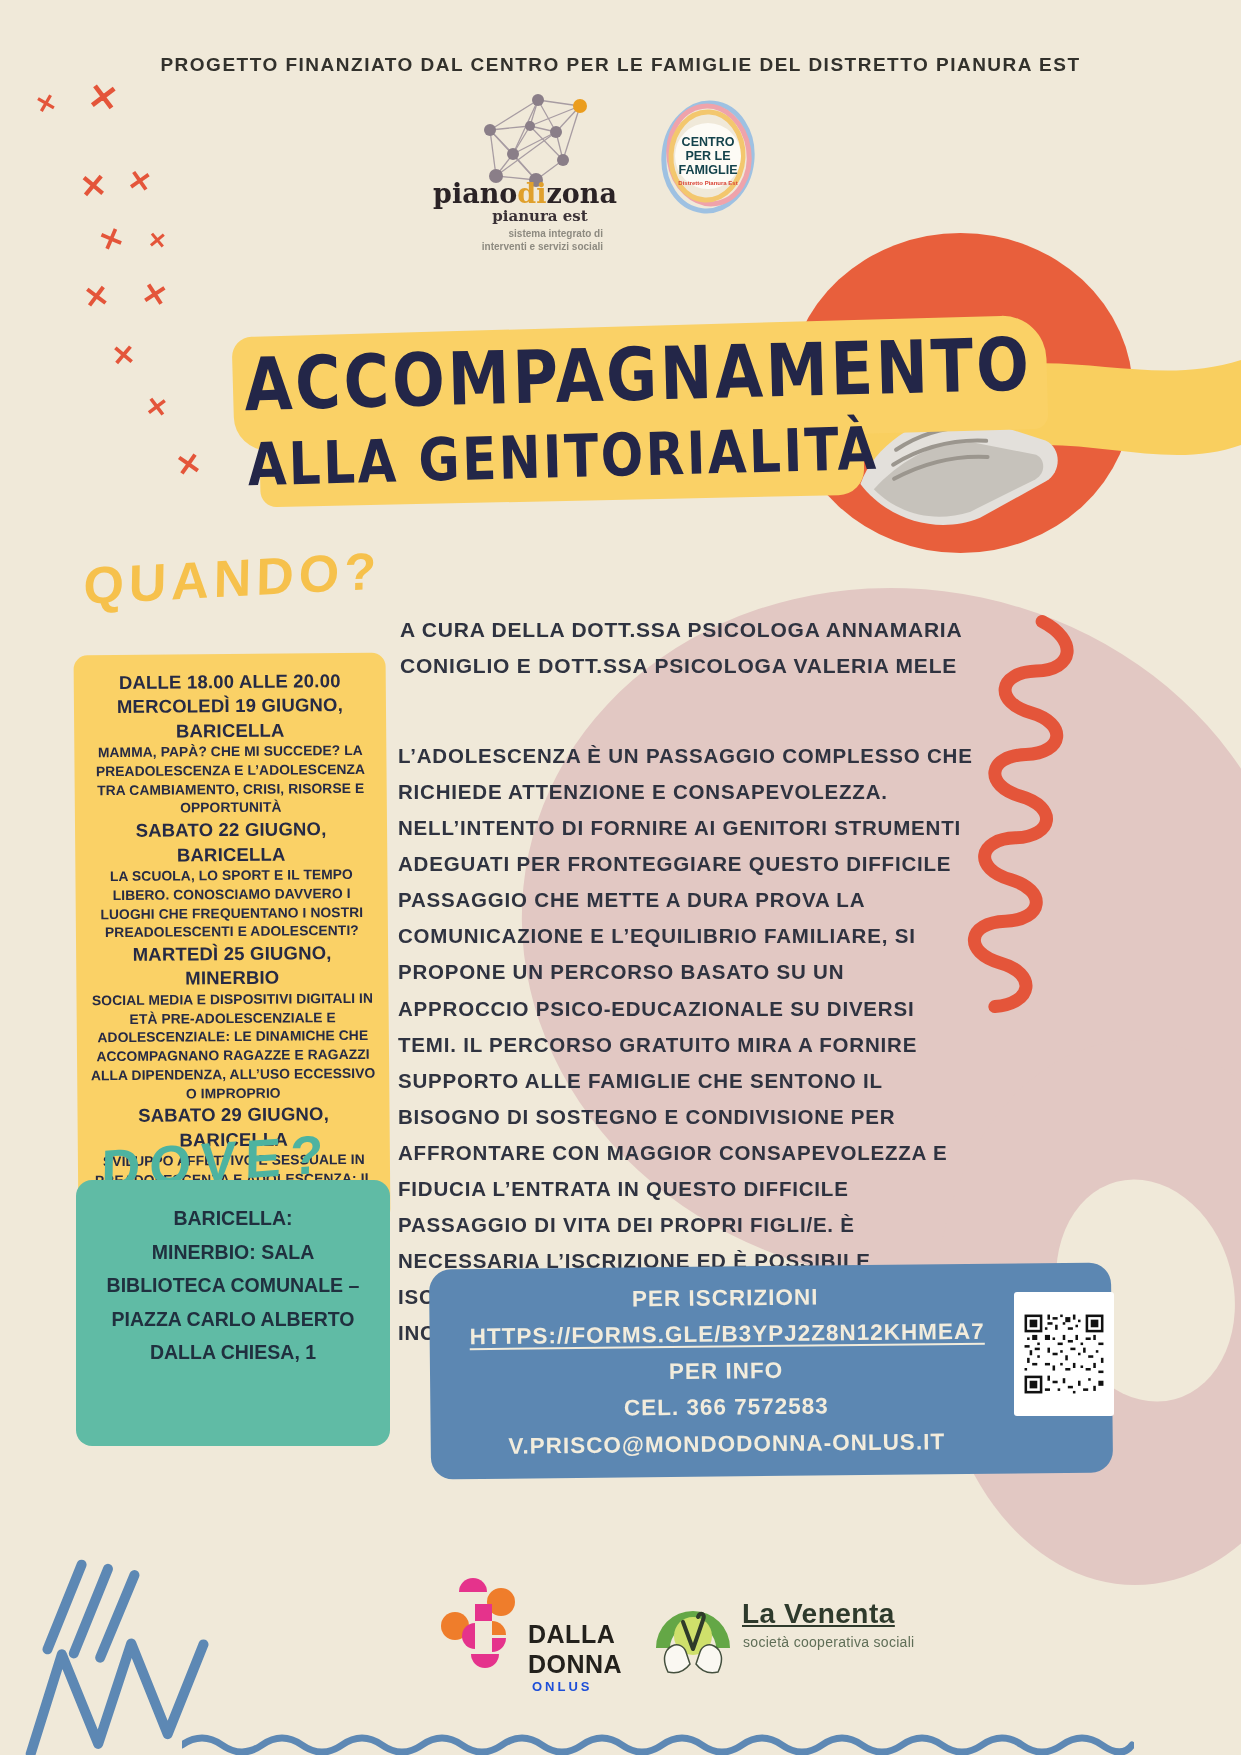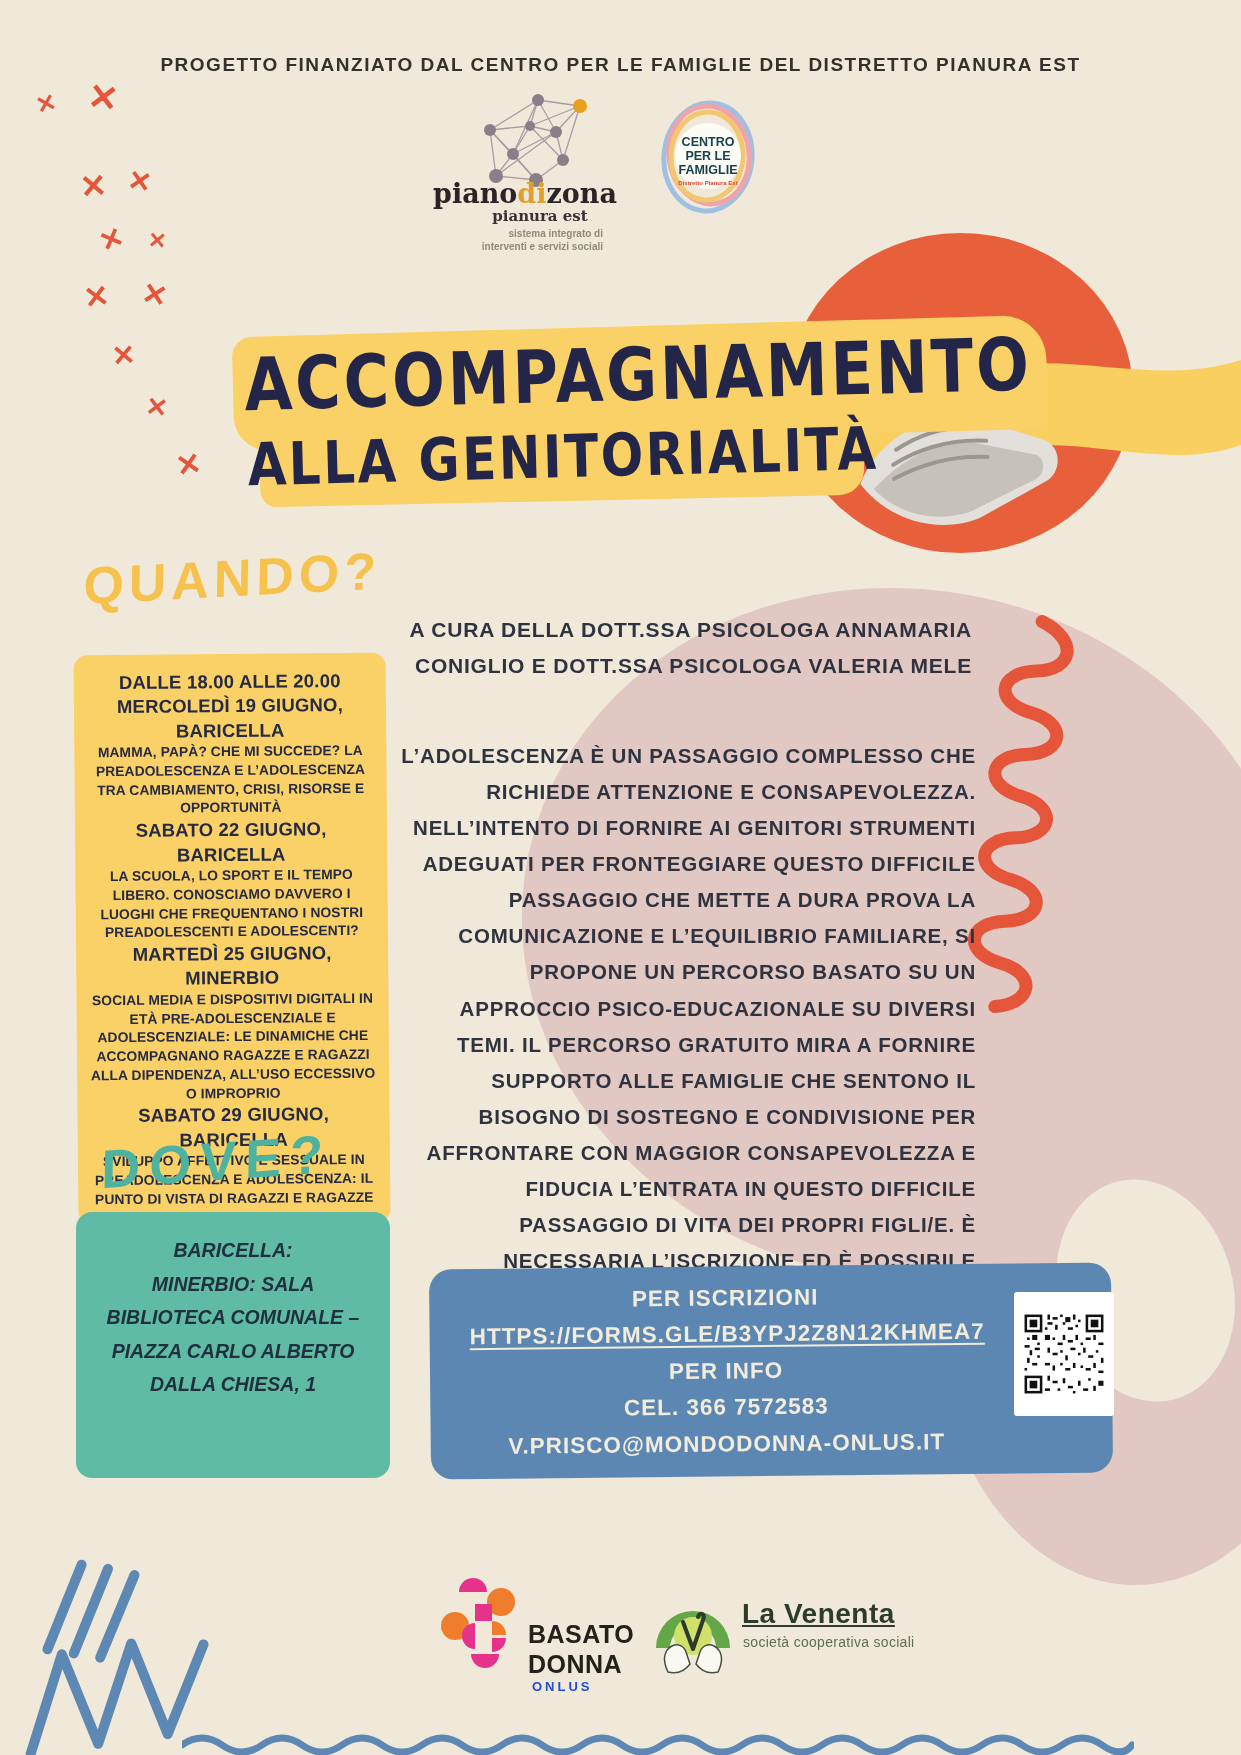--- a/index.html
+++ b/index.html
@@ -14,21 +14,21 @@
   
   .funding{width:1241px;text-align:center;font-size:19px;font-weight:bold;
            letter-spacing:1.5px;color:#32312c;}
   .title-line{color:#232648;font-family:"DejaVu Sans",sans-serif;font-weight:bold;
               white-space:nowrap;text-align:center;transform-origin:center;}
   .hand-head{font-weight:bold;transform-origin:left top;}
   .yellow-box{background:#fad166;border-radius:14px;color:#262a44;text-align:center;
               padding:16px 12px;transform:rotate(-0.5deg);}
   .yb-time,.yb-title{font-size:18.5px;font-weight:bold;line-height:1.32;letter-spacing:0.2px;}
   .yb-desc{font-size:13.8px;font-weight:600;line-height:1.36;letter-spacing:0.1px;}
-  .curators,.bodytext{color:#2f3340;font-weight:bold;text-align:right;letter-spacing:0.8px;}
+  .curators,.bodytext{color:#2f3340;font-weight:bold;text-align:left;letter-spacing:0.8px;}
   .curators{font-size:21px;line-height:1.7;}
   .bodytext{font-size:20.5px;line-height:1.76;}
   .teal-box{background:#60bba5;border-radius:16px;color:#20303f;text-align:center;
             padding:22px 14px;font-weight:bold;font-size:19.5px;line-height:1.72;}
   .blue-box{background:#5c87b2;border-radius:22px;color:#f2ecdc;text-align:center;
             padding:14px 130px 14px 40px;font-weight:bold;font-size:22.5px;line-height:1.62;
             letter-spacing:1px;transform:rotate(-0.6deg);}
   .blue-box a{color:#f2ecdc;text-decoration:underline;text-underline-offset:4px;cursor:pointer;}
   .qr-card{background:#ffffff;border-radius:3px;display:flex;align-items:center;
            justify-content:center;}
@@ -148,21 +148,21 @@
     <div class="yb-title">MARTEDÌ 25 GIUGNO, MINERBIO</div>
     <div class="yb-desc">SOCIAL MEDIA E DISPOSITIVI DIGITALI IN ETÀ PRE-ADOLESCENZIALE E ADOLESCENZIALE: LE DINAMICHE CHE ACCOMPAGNANO RAGAZZE E RAGAZZI ALLA DIPENDENZA, ALL’USO ECCESSIVO O IMPROPRIO</div>
     <div class="yb-title">SABATO 29 GIUGNO, BARICELLA</div>
     <div class="yb-desc">SVILUPPO AFFETTIVO E SESSUALE IN PREADOLESCENZA E ADOLESCENZA: IL PUNTO DI VISTA DI RAGAZZI E RAGAZZE</div>
   </div>
 
   <div class="abs curators" style="left:400px;top:612px;width:572px;">A CURA DELLA DOTT.SSA PSICOLOGA ANNAMARIA CONIGLIO E DOTT.SSA PSICOLOGA VALERIA MELE</div>
   <div class="abs bodytext" style="left:398px;top:738px;width:578px;">L’ADOLESCENZA È UN PASSAGGIO COMPLESSO CHE RICHIEDE ATTENZIONE E CONSAPEVOLEZZA. NELL’INTENTO DI FORNIRE AI GENITORI STRUMENTI ADEGUATI PER FRONTEGGIARE QUESTO DIFFICILE PASSAGGIO CHE METTE A DURA PROVA LA COMUNICAZIONE E L’EQUILIBRIO FAMILIARE, SI PROPONE UN PERCORSO BASATO SU UN APPROCCIO PSICO-EDUCAZIONALE SU DIVERSI TEMI. IL PERCORSO GRATUITO MIRA A FORNIRE SUPPORTO ALLE FAMIGLIE CHE SENTONO IL BISOGNO DI SOSTEGNO E CONDIVISIONE PER AFFRONTARE CON MAGGIOR CONSAPEVOLEZZA E FIDUCIA L’ENTRATA IN QUESTO DIFFICILE PASSAGGIO DI VITA DEI PROPRI FIGLI/E. È NECESSARIA L’ISCRIZIONE ED È POSSIBILE ISCRIVERSI ANCHE ESCLUSIVAMENTE AI SINGOLI INCONTRI.</div>
 
   <div class="abs hand-head" style="left:102px;top:1138px;font-size:54px;color:#4db3a0;letter-spacing:9px;transform:rotate(-4deg) skewX(-5deg);">DOVE?</div>
-  <div class="abs teal-box" style="left:76px;top:1212px;width:286px;min-height:222px;font-style:italic;">
+  <div class="abs teal-box" style="left:76px;top:1180px;width:286px;min-height:222px;">
     <div>BARICELLA:</div>
     <div>MINERBIO: SALA BIBLIOTECA COMUNALE – PIAZZA CARLO ALBERTO DALLA CHIESA, 1</div>
   </div>
 
   <div class="abs blue-box" style="left:430px;top:1266px;width:512px;min-height:168px;">
     <div>PER ISCRIZIONI</div>
     <div><a>HTTPS://FORMS.GLE/B3YPJ2Z8N12KHMEA7</a></div>
     <div>PER INFO</div>
     <div>CEL. 366 7572583</div>
     <div>V.PRISCO@MONDODONNA-ONLUS.IT</div>
@@ -255,21 +255,21 @@
     <path d="M22,26 a14,14 0 0 1 28,0 z" fill="#e5338c"></path>
     <circle cx="64" cy="36" r="14" fill="#ef7d2b"></circle>
     <rect x="38" y="38" width="17" height="17" fill="#e5338c"></rect>
     <circle cx="18" cy="60" r="14" fill="#ef7d2b"></circle>
     <path d="M55,55 a14,14 0 0 1 14,14 l-14,0 z" fill="#ef7d2b"></path>
     <path d="M38,57 a13,13 0 0 0 0,26 z" fill="#e5338c"></path>
     <path d="M34,88 a14,14 0 0 0 28,0 z" fill="#e5338c"></path>
     <path d="M55,72 h14 a14,14 0 0 1 -14,14 z" fill="#e5338c"></path>
   </svg>
   <div class="abs mondo-name" style="left:528px;top:1620px;">
-    <div>BASATO</div>
+    <div>DALLA</div>
     <div>DONNA</div>
   </div>
   <div class="abs mondo-sub" style="left:532px;top:1679px;">ONLUS</div>
 
   <svg class="abs" style="left:648px;top:1586px;" width="90" height="90" viewBox="0 0 90 90">
     <path d="M8,62 A37,37 0 0 1 82,62 L68,62 A23,23 0 0 0 22,62 Z" fill="#64a746"></path>
     <circle cx="45" cy="50" r="19" fill="#cfe06b"></circle>
     <path d="M35,36 L45,63 L55,34 C58,28 52,25 50,31" fill="none" stroke="#2f3b2a" stroke-width="4" stroke-linecap="round" stroke-linejoin="round"></path>
     <path d="M20,86 C14,74 16,64 24,60 C30,57 36,60 38,66 L42,78 C36,86 28,88 20,86 Z" fill="#faf8f2" stroke="#44503e" stroke-width="1.5"></path>
     <path d="M70,86 C76,74 74,64 66,60 C60,57 54,60 52,66 L48,78 C54,86 62,88 70,86 Z" fill="#faf8f2" stroke="#44503e" stroke-width="1.5"></path>

